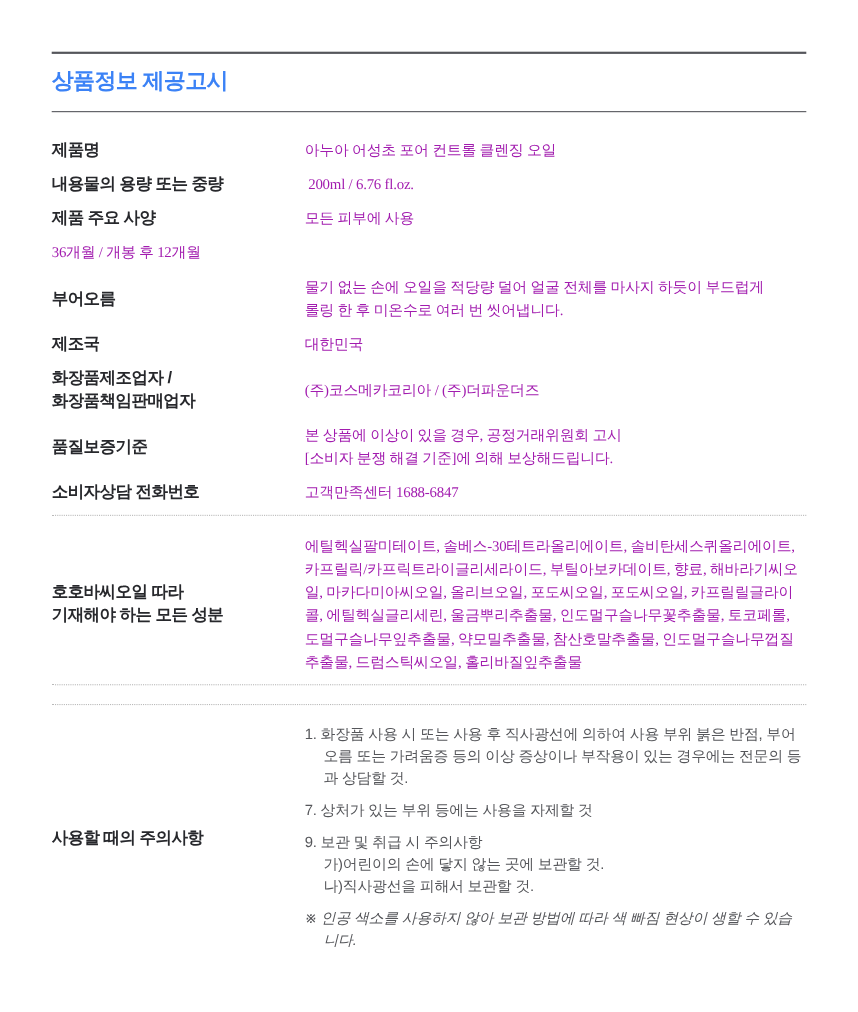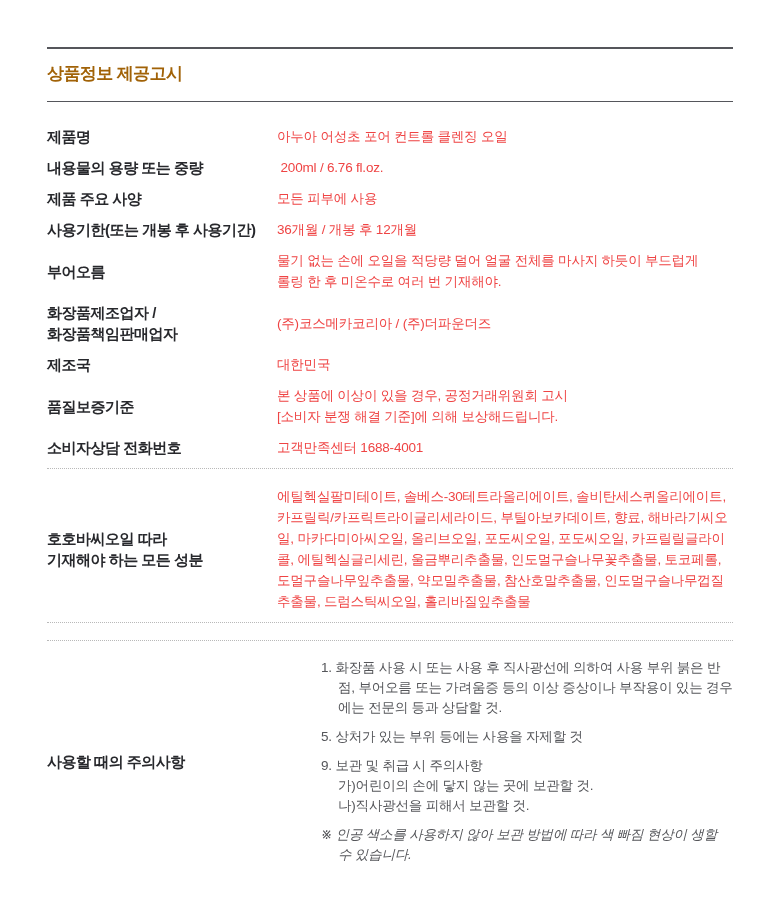--- a/index.html
+++ b/index.html
@@ -9,41 +9,41 @@
     font-family: "Liberation Sans", "DejaVu Sans", sans-serif;
     -webkit-font-smoothing: antialiased;
   }
   .page { width: 780px; height: 920px; padding: 47px 47px 0 47px; overflow: hidden; }
 
   .rule { border: none; margin: 0; }
   .rule-top { border-top: 2px solid #55565b; }
   .rule-under-title { border-top: 1px solid #55565b; margin-bottom: 24px; }
 
   .title {
-    font-size: 17px; font-weight: 700; color: #a16207;
+    font-size: 20px; font-weight: 700; color: #3b82f6;
     letter-spacing: -0.6px; margin: 13px 0 15px 0; line-height: 24px;
   }
 
   .row { display: flex; align-items: center; margin-bottom: 10px; }
   .row .label {
     flex: none; width: 230px; padding-right: 10px;
     font-size: 15px; font-weight: 700; color: #27282c;
     line-height: 21px; letter-spacing: -0.5px; white-space: pre-wrap;
   }
   .row .value {
-    flex: 1; font-size: 13.5px; color: #ef4444;
-    line-height: 21px; letter-spacing: -0.2px; white-space: pre-wrap;
+    flex: 1; font-size: 13.5px; color: #a21caf;
+    line-height: 21px; letter-spacing: -0.2px; white-space: pre-wrap; font-family: Liberation Serif, serif;
   }
 
   .dotted {
     border: none; border-top: 1px dotted #b9b9b9;
     margin: 7px 0 17px 0;
   }
 
-  .caution-list { flex: 1; margin-left: 44px; }
+  .caution-list { flex: 1; }
   .caution-item {
     font-size: 13.5px; color: #55565a; line-height: 20px;
     letter-spacing: -0.2px; white-space: pre-wrap;
     padding-left: 17px; text-indent: -17px; margin: 0 0 9px 0;
   }
   .caution-item:last-child { margin-bottom: 0; font-style: italic; }
 </style>
 </head>
 <body>
 
@@ -64,70 +64,69 @@
       <div class="label">내용물의 용량 또는 중량</div>
       <div class="value"> 200ml / 6.76 fl.oz.</div>
     </div>
 
     <div class="row">
       <div class="label">제품 주요 사양</div>
       <div class="value">모든 피부에 사용</div>
     </div>
 
     <div class="row">
-      <div class="label">사용기한(또는 개봉 후 사용기간)</div>
       <div class="value">36개월 / 개봉 후 12개월</div>
     </div>
 
     <div class="row">
       <div class="label">부어오름</div>
       <div class="value">물기 없는 손에 오일을 적당량 덜어 얼굴 전체를 마사지 하듯이 부드럽게
-롤링 한 후 미온수로 여러 번 기재해야.</div>
+롤링 한 후 미온수로 여러 번 씻어냅니다.</div>
+    </div>
+
+    <div class="row">
+      <div class="label">제조국</div>
+      <div class="value">대한민국</div>
     </div>
 
     <div class="row">
       <div class="label">화장품제조업자 /
 화장품책임판매업자</div>
       <div class="value">(주)코스메카코리아 / (주)더파운더즈</div>
-    </div>
-
-    <div class="row">
-      <div class="label">제조국</div>
-      <div class="value">대한민국</div>
     </div>
 
     <div class="row">
       <div class="label">품질보증기준</div>
       <div class="value">본 상품에 이상이 있을 경우, 공정거래위원회 고시
 [소비자 분쟁 해결 기준]에 의해 보상해드립니다.</div>
     </div>
 
     <div class="row">
       <div class="label">소비자상담 전화번호</div>
-      <div class="value">고객만족센터 1688-4001</div>
+      <div class="value">고객만족센터 1688-6847</div>
     </div>
 
     <hr class="dotted">
 
     <div class="row">
       <div class="label">호호바씨오일 따라
 기재해야 하는 모든 성분</div>
       <div class="value">에틸헥실팔미테이트, 솔베스-30테트라올리에이트, 솔비탄세스퀴올리에이트, 카프릴릭/카프릭트라이글리세라이드, 부틸아보카데이트, 향료, 해바라기씨오일, 마카다미아씨오일, 올리브오일, 포도씨오일, 포도씨오일, 카프릴릴글라이콜, 에틸헥실글리세린, 울금뿌리추출물, 인도멀구슬나무꽃추출물, 토코페롤, 도멀구슬나무잎추출물, 약모밀추출물, 참산호말추출물, 인도멀구슬나무껍질추출물, 드럼스틱씨오일, 홀리바질잎추출물</div>
     </div>
 
     <hr class="dotted">
 
 
     <hr class="dotted">
 
     <div class="row">
       <div class="label">사용할 때의 주의사항</div>
       <div class="caution-list">
         <p class="caution-item">1. 화장품 사용 시 또는 사용 후 직사광선에 의하여 사용 부위 붉은 반점, 부어오름 또는 가려움증 등의 이상 증상이나 부작용이 있는 경우에는 전문의 등과 상담할 것.</p>
-        <p class="caution-item">5. 상처가 있는 부위 등에는 사용을 자제할 것</p>
+        <p class="caution-item">7. 상처가 있는 부위 등에는 사용을 자제할 것</p>
         <p class="caution-item">9. 보관 및 취급 시 주의사항
 가)어린이의 손에 닿지 않는 곳에 보관할 것.
 나)직사광선을 피해서 보관할 것.</p>
         <p class="caution-item">※ 인공 색소를 사용하지 않아 보관 방법에 따라 색 빠짐 현상이 생할 수 있습니다.</p>
       </div>
     </div>
 
   </div>
 
 </div>

